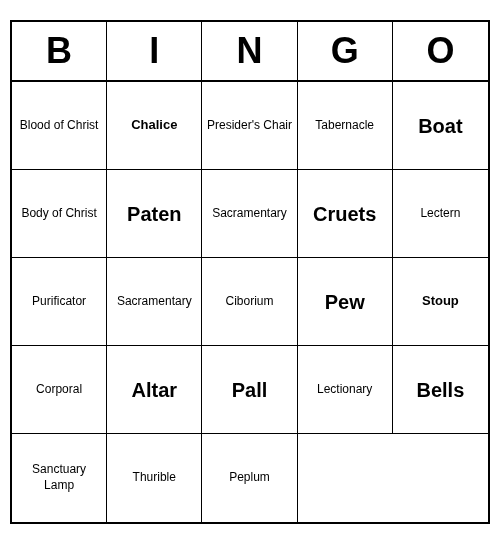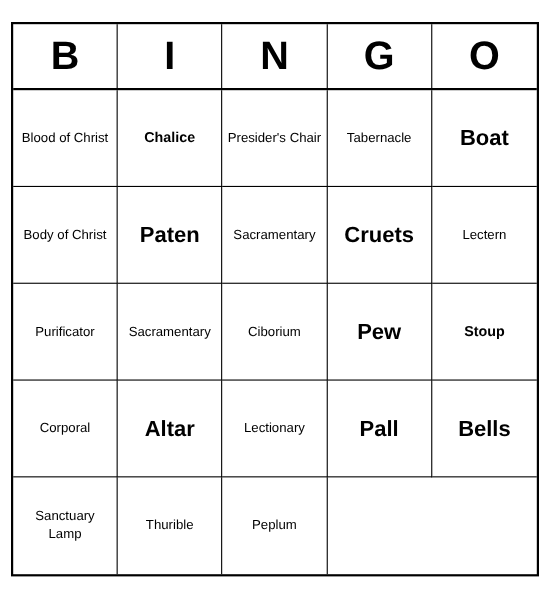--- a/index.html
+++ b/index.html
@@ -125,24 +125,24 @@
       <div class="bingo-cell">
         <span class="cell-text medium">Stoup</span>
       </div>
       <div class="bingo-cell">
         <span class="cell-text small">Corporal</span>
       </div>
       <div class="bingo-cell">
         <span class="cell-text large">Altar</span>
       </div>
       <div class="bingo-cell">
-        <span class="cell-text small">Lectionary</span>
+        <span class="cell-text large">Pall</span>
       </div>
       <div class="bingo-cell">
-        <span class="cell-text large">Pall</span>
+        <span class="cell-text small">Lectionary</span>
       </div>
       <div class="bingo-cell">
         <span class="cell-text large">Bells</span>
       </div>
       <div class="bingo-cell">
         <span class="cell-text small">Sanctuary Lamp</span>
       </div>
       <div class="bingo-cell">
         <span class="cell-text small">Thurible</span>
       </div>

